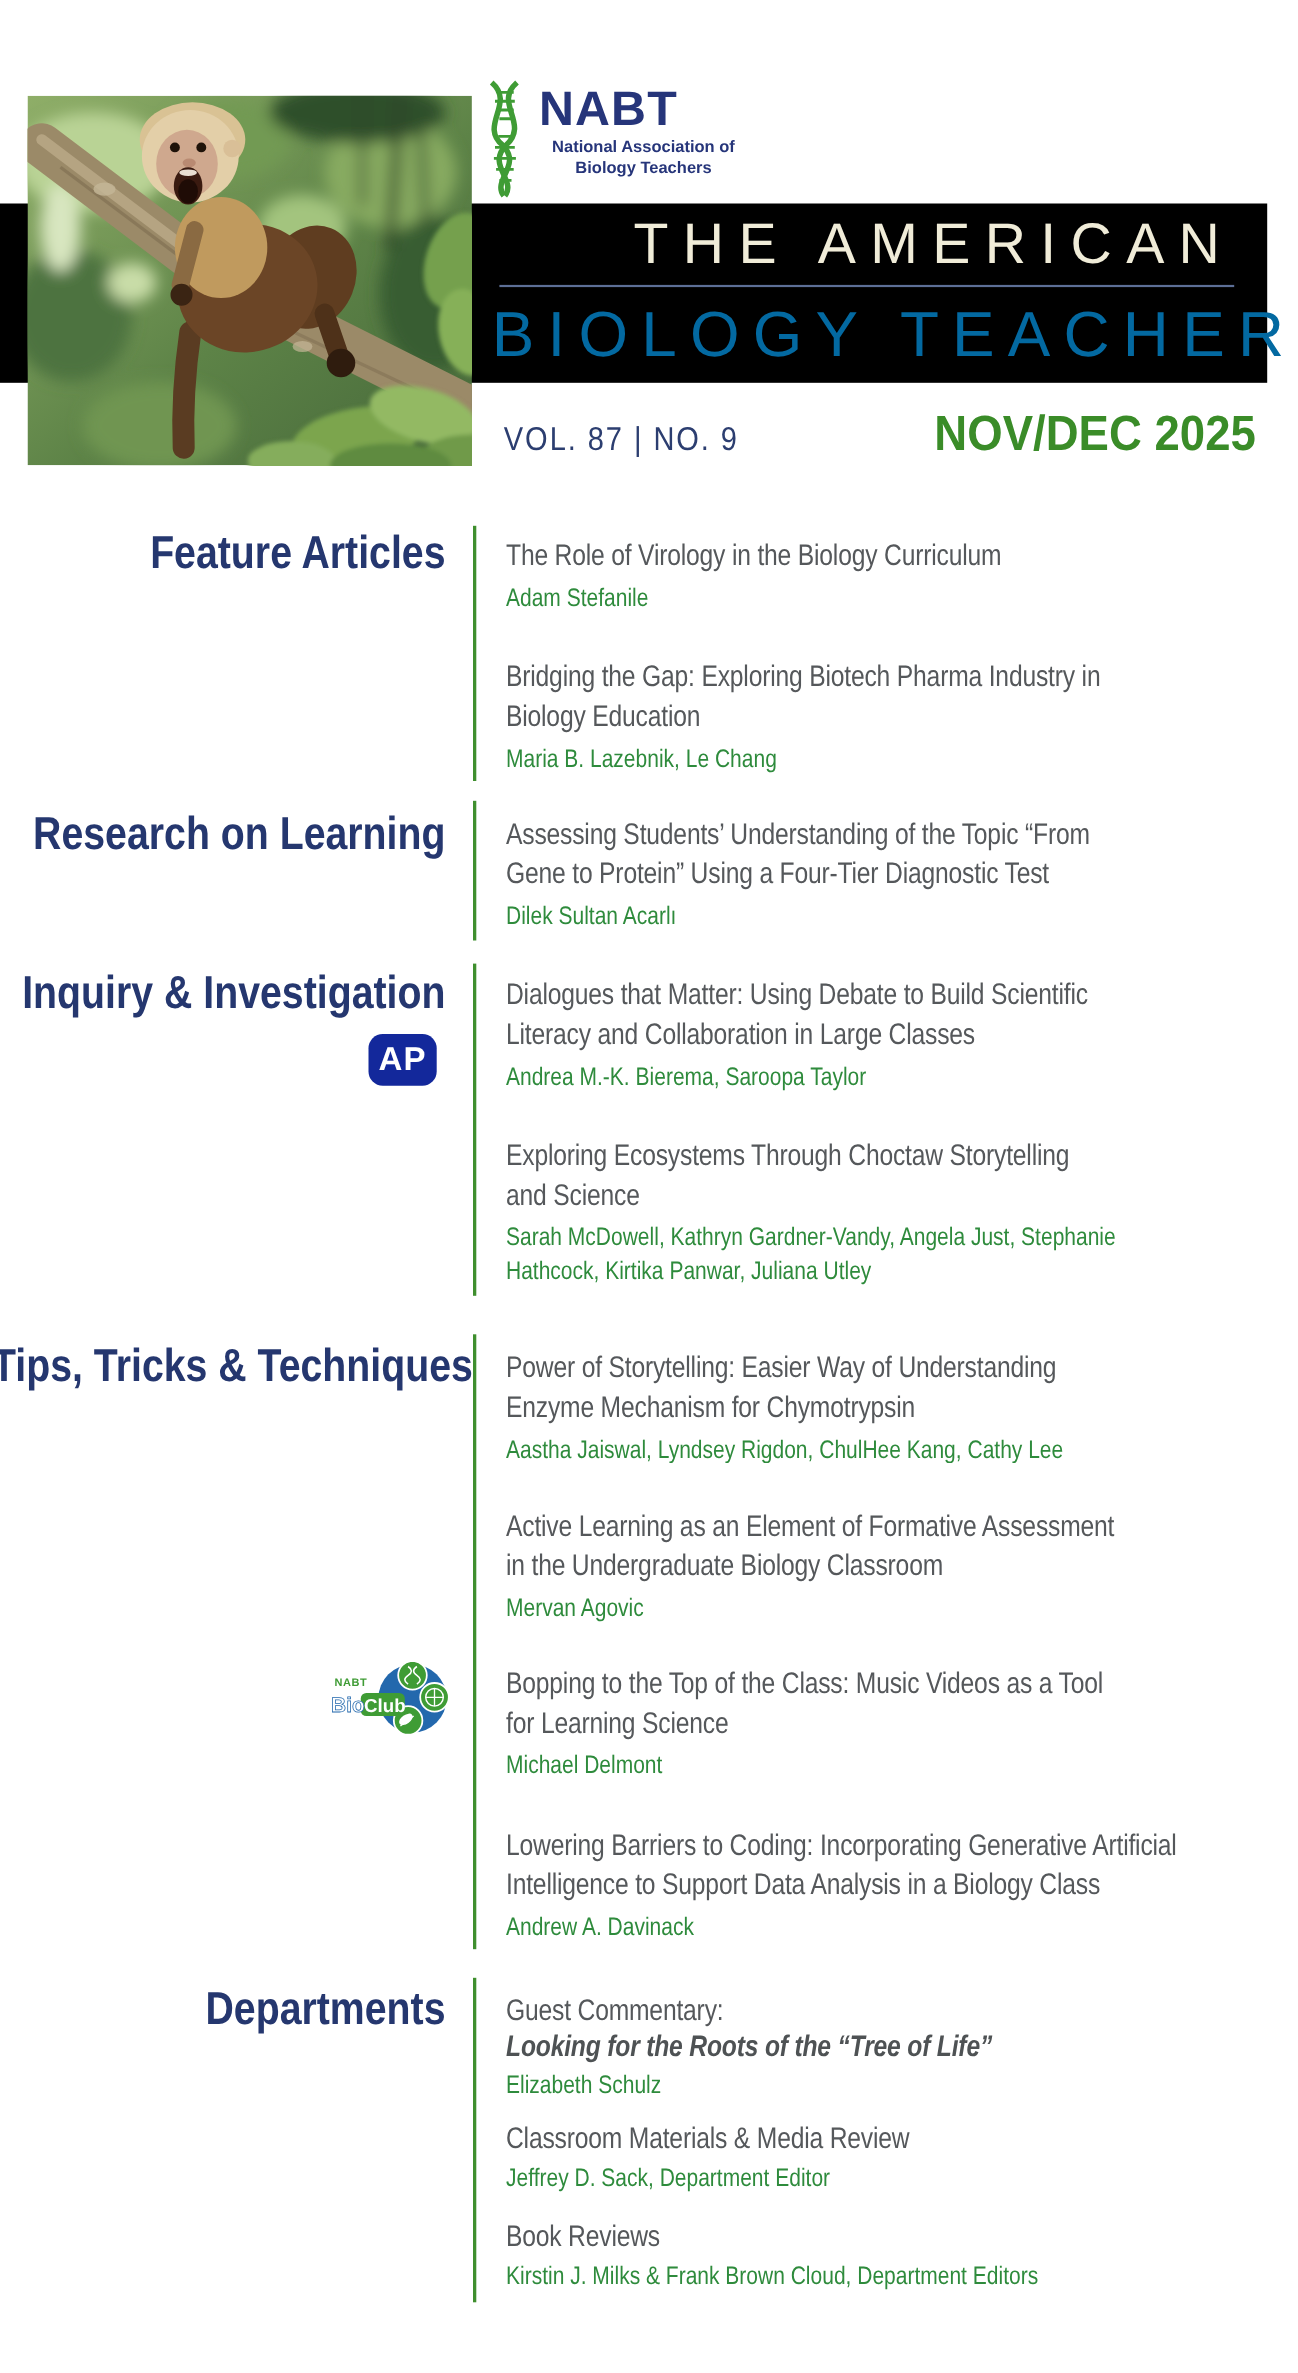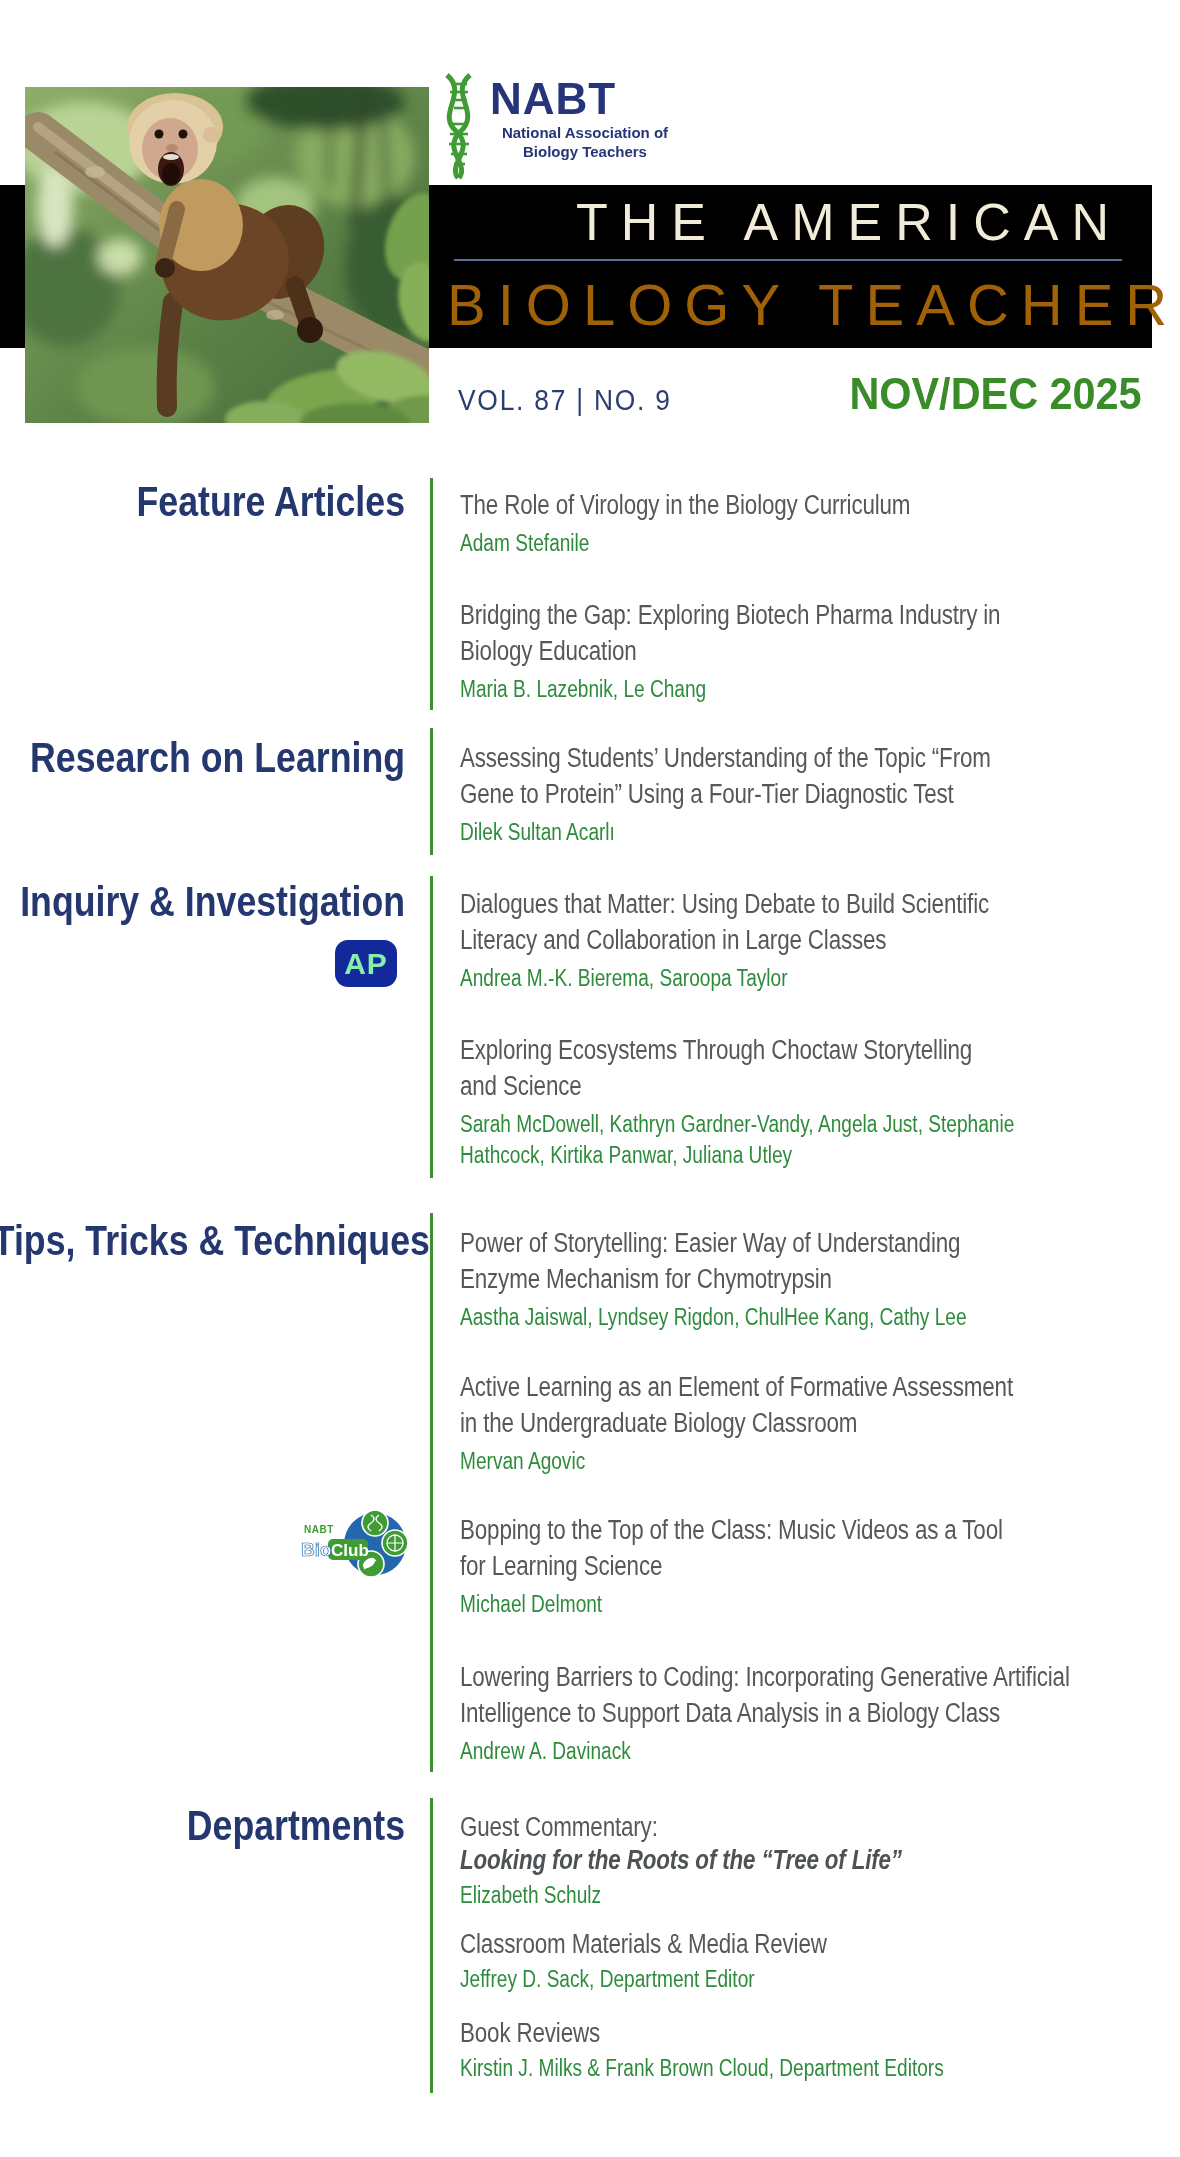--- a/index.html
+++ b/index.html
@@ -10,21 +10,21 @@
   }
   
   .banner{position:absolute;left:0;top:185px;width:1152px;height:163px;background:#000000;}
   .masthead-line1{
     position:absolute;top:192px;right:58px;z-index:3;
     font-size:52px;font-weight:200;color:#f0ecd8;letter-spacing:13px;white-space:nowrap;
   }
   .masthead-rule{position:absolute;left:454px;top:259px;width:668px;height:2px;background:#5d6f96;z-index:3;}
   .masthead-line2{
     position:absolute;top:271px;left:447px;z-index:3;
-    font-size:58px;font-weight:200;color:#a16207;letter-spacing:12px;white-space:nowrap;
+    font-size:58px;font-weight:200;color:#0369a1;letter-spacing:12px;white-space:nowrap;
   }
   .cover-photo{position:absolute;left:25px;top:87px;width:404px;height:336px;z-index:4;}
   .nabt-logo{position:absolute;left:440px;top:72px;z-index:2;}
   .vol-line{
     position:absolute;left:458px;top:383px;
     font-size:30px;color:#2c3e70;letter-spacing:2px;white-space:nowrap;
     transform:scaleX(.88);transform-origin:0 0;
   }
   .issue-date{
     position:absolute;right:38px;top:368px;
@@ -47,21 +47,21 @@
   .article{position:absolute;left:460px;width:840px;transform:scaleX(.83);transform-origin:0 0;}
   .title-line{font-size:27px;line-height:36px;color:#55585b;letter-spacing:-0.2px;white-space:nowrap;}
   #sec5 .title-line{line-height:33px;}
   .t-bold-italic{font-style:italic;font-weight:700;color:#4e5254;}
   .authors{font-size:23px;line-height:31px;color:#2e8b3c;margin-top:5px;white-space:nowrap;}
   #sec5 .authors{margin-top:3px;}
   
   .ap-badge{
     position:absolute;left:335px;top:64px;width:62px;height:47px;background:#13289b;border-radius:13px;
     display:flex;align-items:center;justify-content:center;
-    color:#86efac;font-weight:700;font-size:30px;letter-spacing:1px;
+    color:#ffffff;font-weight:700;font-size:30px;letter-spacing:1px;
   }
   .bioclub-badge{position:absolute;left:300px;top:298px;width:115px;height:70px;}
 </style>
 </head>
 <body>
 
 <div class="banner"></div>
 
 <div class="masthead-line1">THE AMERICAN</div>
 <div class="masthead-rule"></div>

